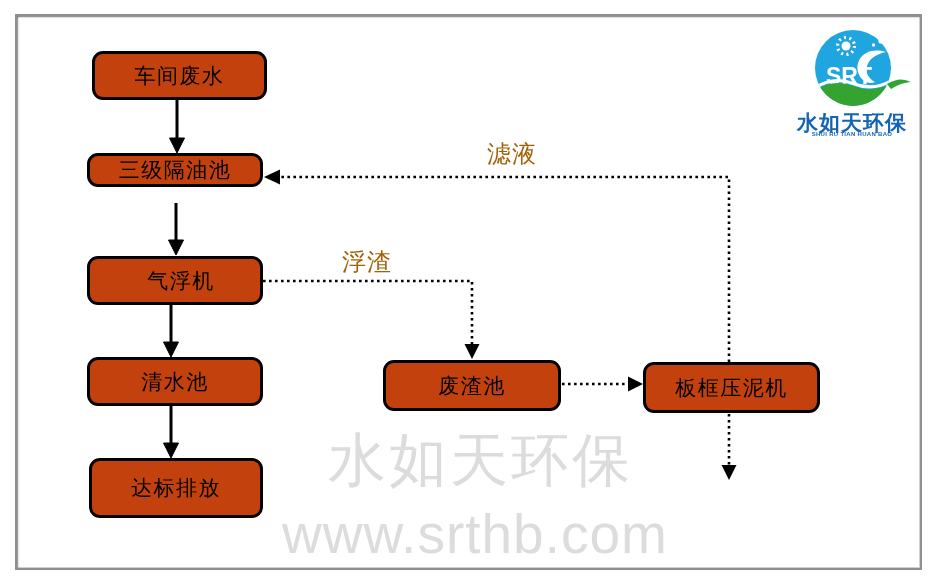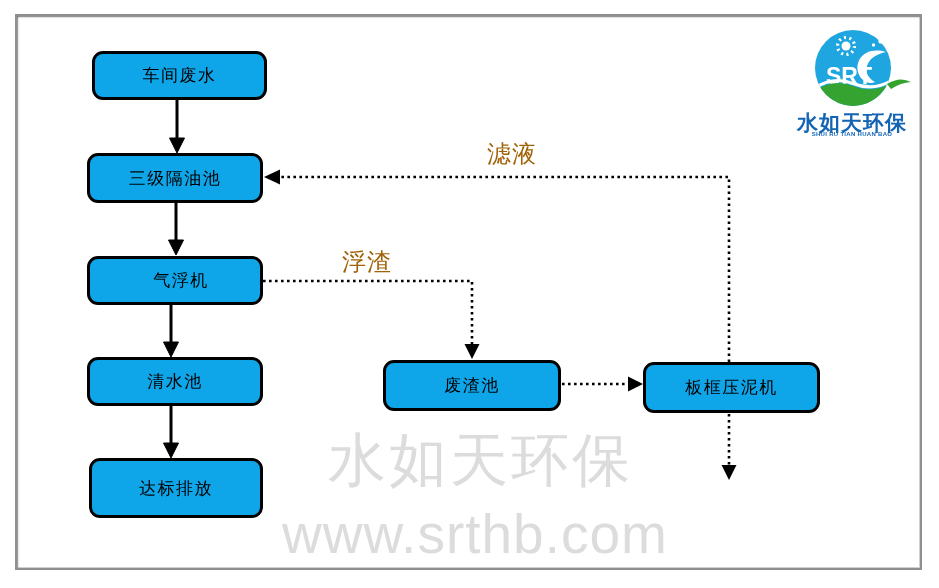--- a/index.html
+++ b/index.html
@@ -36,28 +36,28 @@
   .wm1 { left: 328px; top: 422px; font-size: 58px; letter-spacing: 3px; }
   .wm2 { left: 258px; top: 502px; font-size: 55px; letter-spacing: 1px; margin-left: 24px; }
   .connectors {
     position: absolute; left: 0; top: 0;
     width: 939px; height: 588px;
     z-index: 2;
   }
   .node {
     position: absolute;
     box-sizing: border-box;
-    background: #0ea5e9;
+    background: #c2410c;
     border: 3px solid #000000;
     border-radius: 11px;
     display: flex;
     align-items: center;
     justify-content: center;
     font-family: "Liberation Serif", "DejaVu Serif", serif;
-    font-size: 17px;
+    font-size: 21px;
     color: #000000;
     letter-spacing: 1.5px;
     z-index: 3;
   }
   .edge-label {
     position: absolute;
     font-family: "Liberation Serif", "DejaVu Serif", serif;
     font-size: 24px;
     color: #a16207;
     letter-spacing: 1px;
@@ -126,21 +126,21 @@
       <line x1="562" y1="384" x2="629" y2="384" stroke-width="2.6" stroke-dasharray="2.6 3.4"></line>
       <polygon fill="#000" stroke="none" points="643,384 628,376.5 628,391.5"></polygon>
     </g>
     <g stroke="#000" fill="none">
       <line x1="729" y1="414" x2="729" y2="466" stroke-width="2.6" stroke-dasharray="2.6 3.4"></line>
       <polygon fill="#000" stroke="none" points="729,480 721.5,465 736.5,465"></polygon>
     </g>
   </svg>
 
   <div class="node" style="left:92px; top:51px; width:175px; height:49px;">车间废水</div>
-  <div class="node" style="left:87px; top:153px; width:176px; height:50px;">三级隔油池</div>
+  <div class="node" style="left:87px; top:153px; width:176px; height:34px;">三级隔油池</div>
   <div class="node" style="left:87px; top:256px; width:176px; height:49px;padding-left:12px;">气浮机</div>
   <div class="node" style="left:87px; top:357px; width:176px; height:49px;">清水池</div>
   <div class="node" style="left:89px; top:458px; width:174px; height:60px;">达标排放</div>
   <div class="node" style="left:383px; top:360px; width:178px; height:51px;">废渣池</div>
   <div class="node" style="left:643px; top:362px; width:177px; height:51px;">板框压泥机</div>
 
   <div class="edge-label" style="left:487px; top:138px;">滤液</div>
   <div class="edge-label" style="left:342px; top:246px;">浮渣</div>
 
   <div class="logo">

